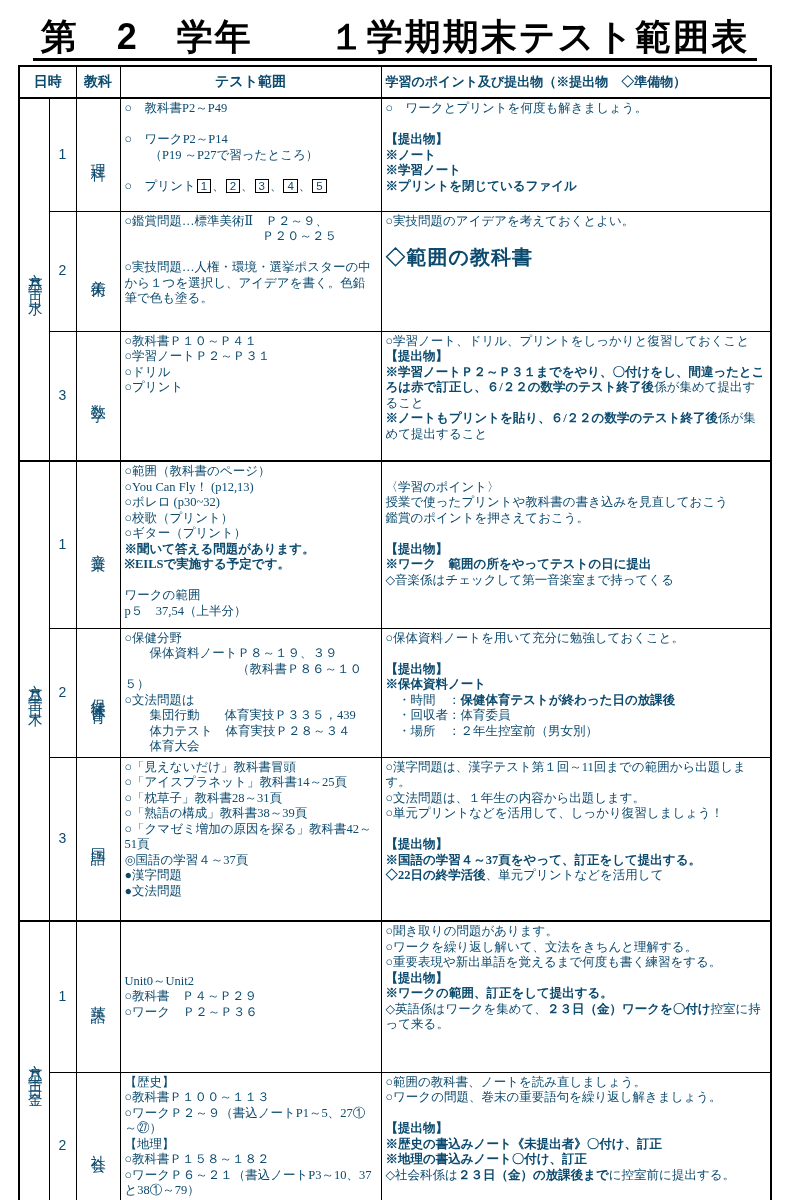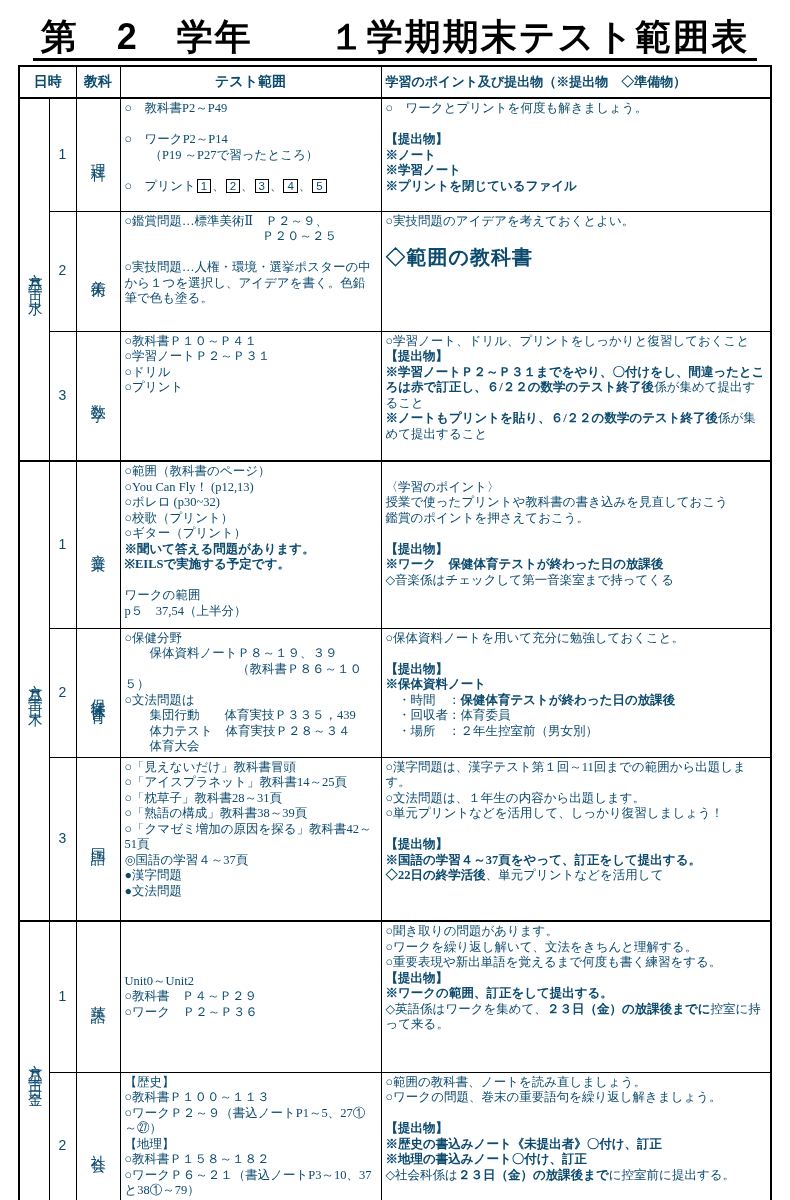--- a/index.html
+++ b/index.html
@@ -126,21 +126,21 @@
             <div class="ln"><span>ワークの範囲</span></div>
             <div class="ln"><span>p５　37,54（上半分）</span></div>
           </td>
           <td class="points-cell">
             <div class="ln">&nbsp;</div>
             <div class="ln"><span>〈学習のポイント〉</span></div>
             <div class="ln"><span>授業で使ったプリントや教科書の書き込みを見直しておこう</span></div>
             <div class="ln"><span>鑑賞のポイントを押さえておこう。</span></div>
             <div class="ln">&nbsp;</div>
             <div class="ln"><span class="b">【提出物】</span></div>
-            <div class="ln"><span class="b">※ワーク　保健体育テストが終わった日の放課後</span></div>
+            <div class="ln"><span class="b">※ワーク　範囲の所をやってテストの日に提出</span></div>
             <div class="ln"><span>◇音楽係はチェックして第一音楽室まで持ってくる</span></div>
           </td>
         </tr>
         <tr style="height: 121px;">
           <td class="period-cell">2</td>
           <td class="subject-cell">
             <div class="vtext">保健体育</div>
           </td>
           <td class="range-cell">
             <div class="ln"><span>○保健分野</span></div>
@@ -198,21 +198,21 @@
             <div class="ln"><span>Unit0～Unit2</span></div>
             <div class="ln"><span>○教科書　Ｐ４～Ｐ２９</span></div>
             <div class="ln"><span>○ワーク　Ｐ２～Ｐ３６</span></div>
           </td>
           <td class="points-cell">
             <div class="ln"><span>○聞き取りの問題があります。</span></div>
             <div class="ln"><span>○ワークを繰り返し解いて、文法をきちんと理解する。</span></div>
             <div class="ln"><span>○重要表現や新出単語を覚えるまで何度も書く練習をする。</span></div>
             <div class="ln"><span class="b">【提出物】</span></div>
             <div class="ln"><span class="b">※ワークの範囲、訂正をして提出する。</span></div>
-            <div class="ln"><span>◇英語係はワークを集めて、</span><span class="b">２３日（金）の放課後までに</span><span>控室に持って来る。</span></div>
+            <div class="ln"><span>◇英語係はワークを集めて、</span><span class="b">２３日（金）ワークを〇付け</span><span>控室に持って来る。</span></div>
           </td>
         </tr>
         <tr style="height: 148px;">
           <td class="period-cell">2</td>
           <td class="subject-cell">
             <div class="vtext">社会</div>
           </td>
           <td class="range-cell">
             <div class="ln"><span>【歴史】</span></div>
             <div class="ln"><span>○教科書Ｐ１００～１１３</span></div>

